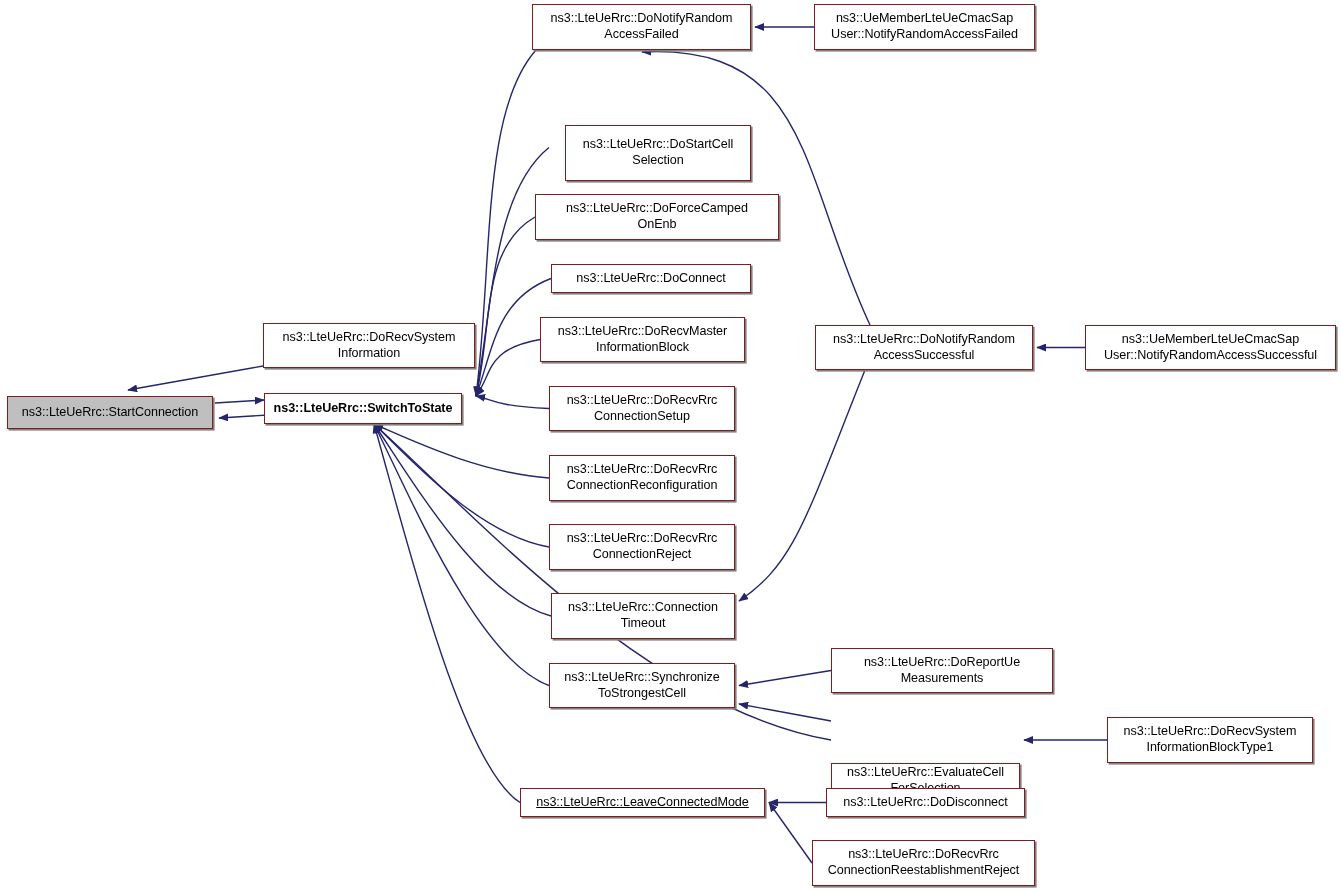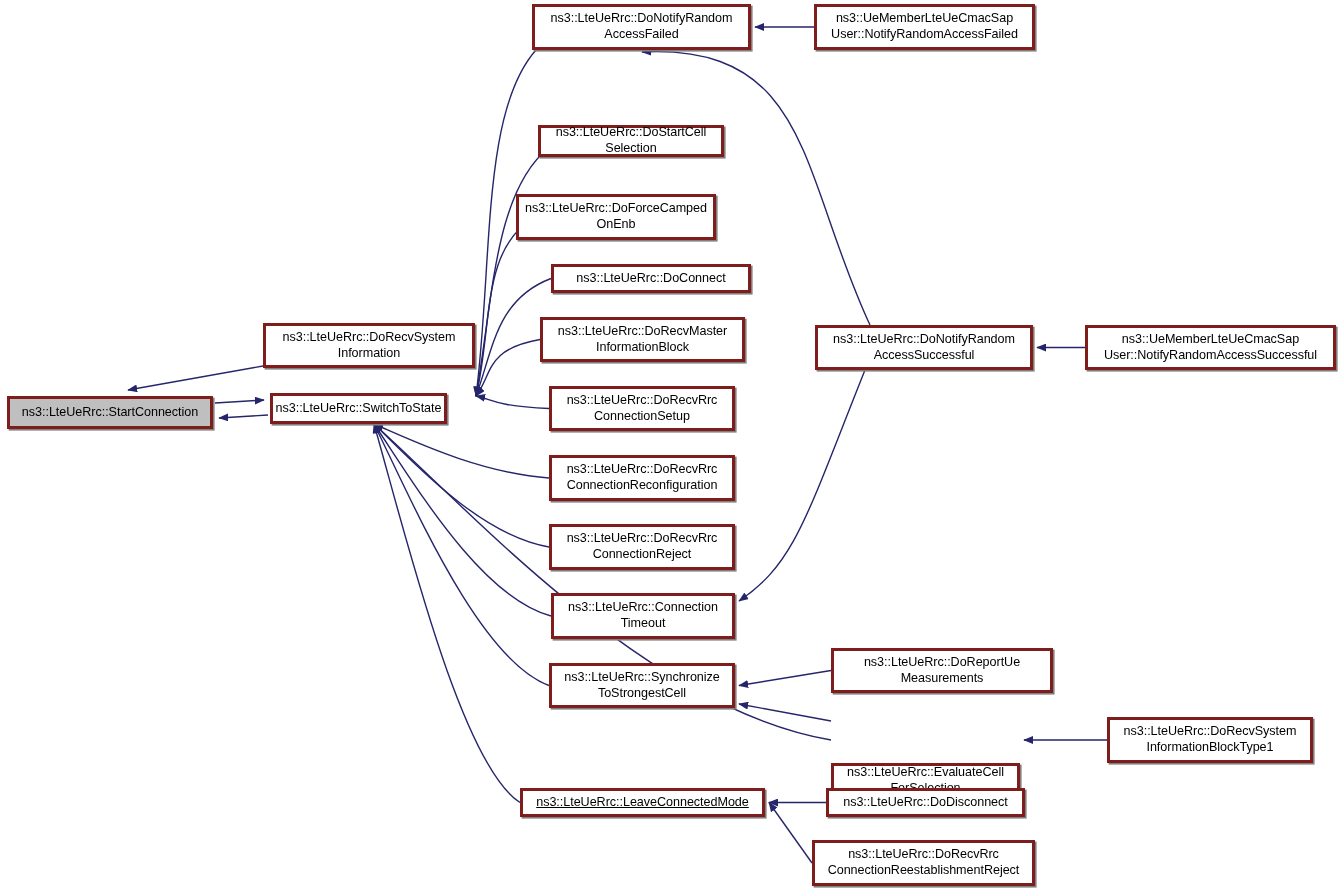--- a/index.html
+++ b/index.html
@@ -18,21 +18,21 @@
   svg#edges {
     position: absolute;
     left: 0;
     top: 0;
     width: 1341px;
     height: 892px;
   }
   .node {
     position: absolute;
     box-sizing: border-box;
-    border: 3px solid #7f1d1d;
+    border: 1px solid #7f1d1d;
     background: #ffffff;
     box-shadow: 1.6px 1.6px 0 0 #808080;
     display: flex;
     align-items: center;
     justify-content: center;
     text-align: center;
     color: #000000;
     font-size: 12.6px;
     line-height: 1.27;
     letter-spacing: -0.05px;
@@ -87,32 +87,32 @@
   </svg>
 
   <div id="node-layer">
       <div class="node highlight" style="left: 7px; top: 396px; width: 206px; height: 33px;">
         <span class="label">ns3::LteUeRrc::StartConnection</span>
       </div>
       <div class="node" style="left: 263px; top: 323px; width: 212px; height: 45px;">
         <span class="label">ns3::LteUeRrc::DoRecvSystem
 Information</span>
       </div>
-      <div class="node" style="left: 270px; top: 393px; width: 177px; height: 31px;">
+      <div class="node" style="left: 264px; top: 393px; width: 198px; height: 31px; font-weight: bold;">
         <span class="label">ns3::LteUeRrc::SwitchToState</span>
       </div>
       <div class="node" style="left: 532px; top: 4px; width: 219px; height: 46px;">
         <span class="label">ns3::LteUeRrc::DoNotifyRandom
 AccessFailed</span>
       </div>
-      <div class="node" style="left: 538px; top: 125px; width: 186px; height: 32px;">
+      <div class="node" style="left: 565px; top: 125px; width: 186px; height: 56px;">
         <span class="label">ns3::LteUeRrc::DoStartCell
 Selection</span>
       </div>
-      <div class="node" style="left: 516px; top: 194px; width: 200px; height: 46px;">
+      <div class="node" style="left: 535px; top: 194px; width: 244px; height: 46px;">
         <span class="label">ns3::LteUeRrc::DoForceCamped
 OnEnb</span>
       </div>
       <div class="node" style="left: 551px; top: 264px; width: 200px; height: 29px;">
         <span class="label">ns3::LteUeRrc::DoConnect</span>
       </div>
       <div class="node" style="left: 540px; top: 317px; width: 205px; height: 45px;">
         <span class="label">ns3::LteUeRrc::DoRecvMaster
 InformationBlock</span>
       </div>

